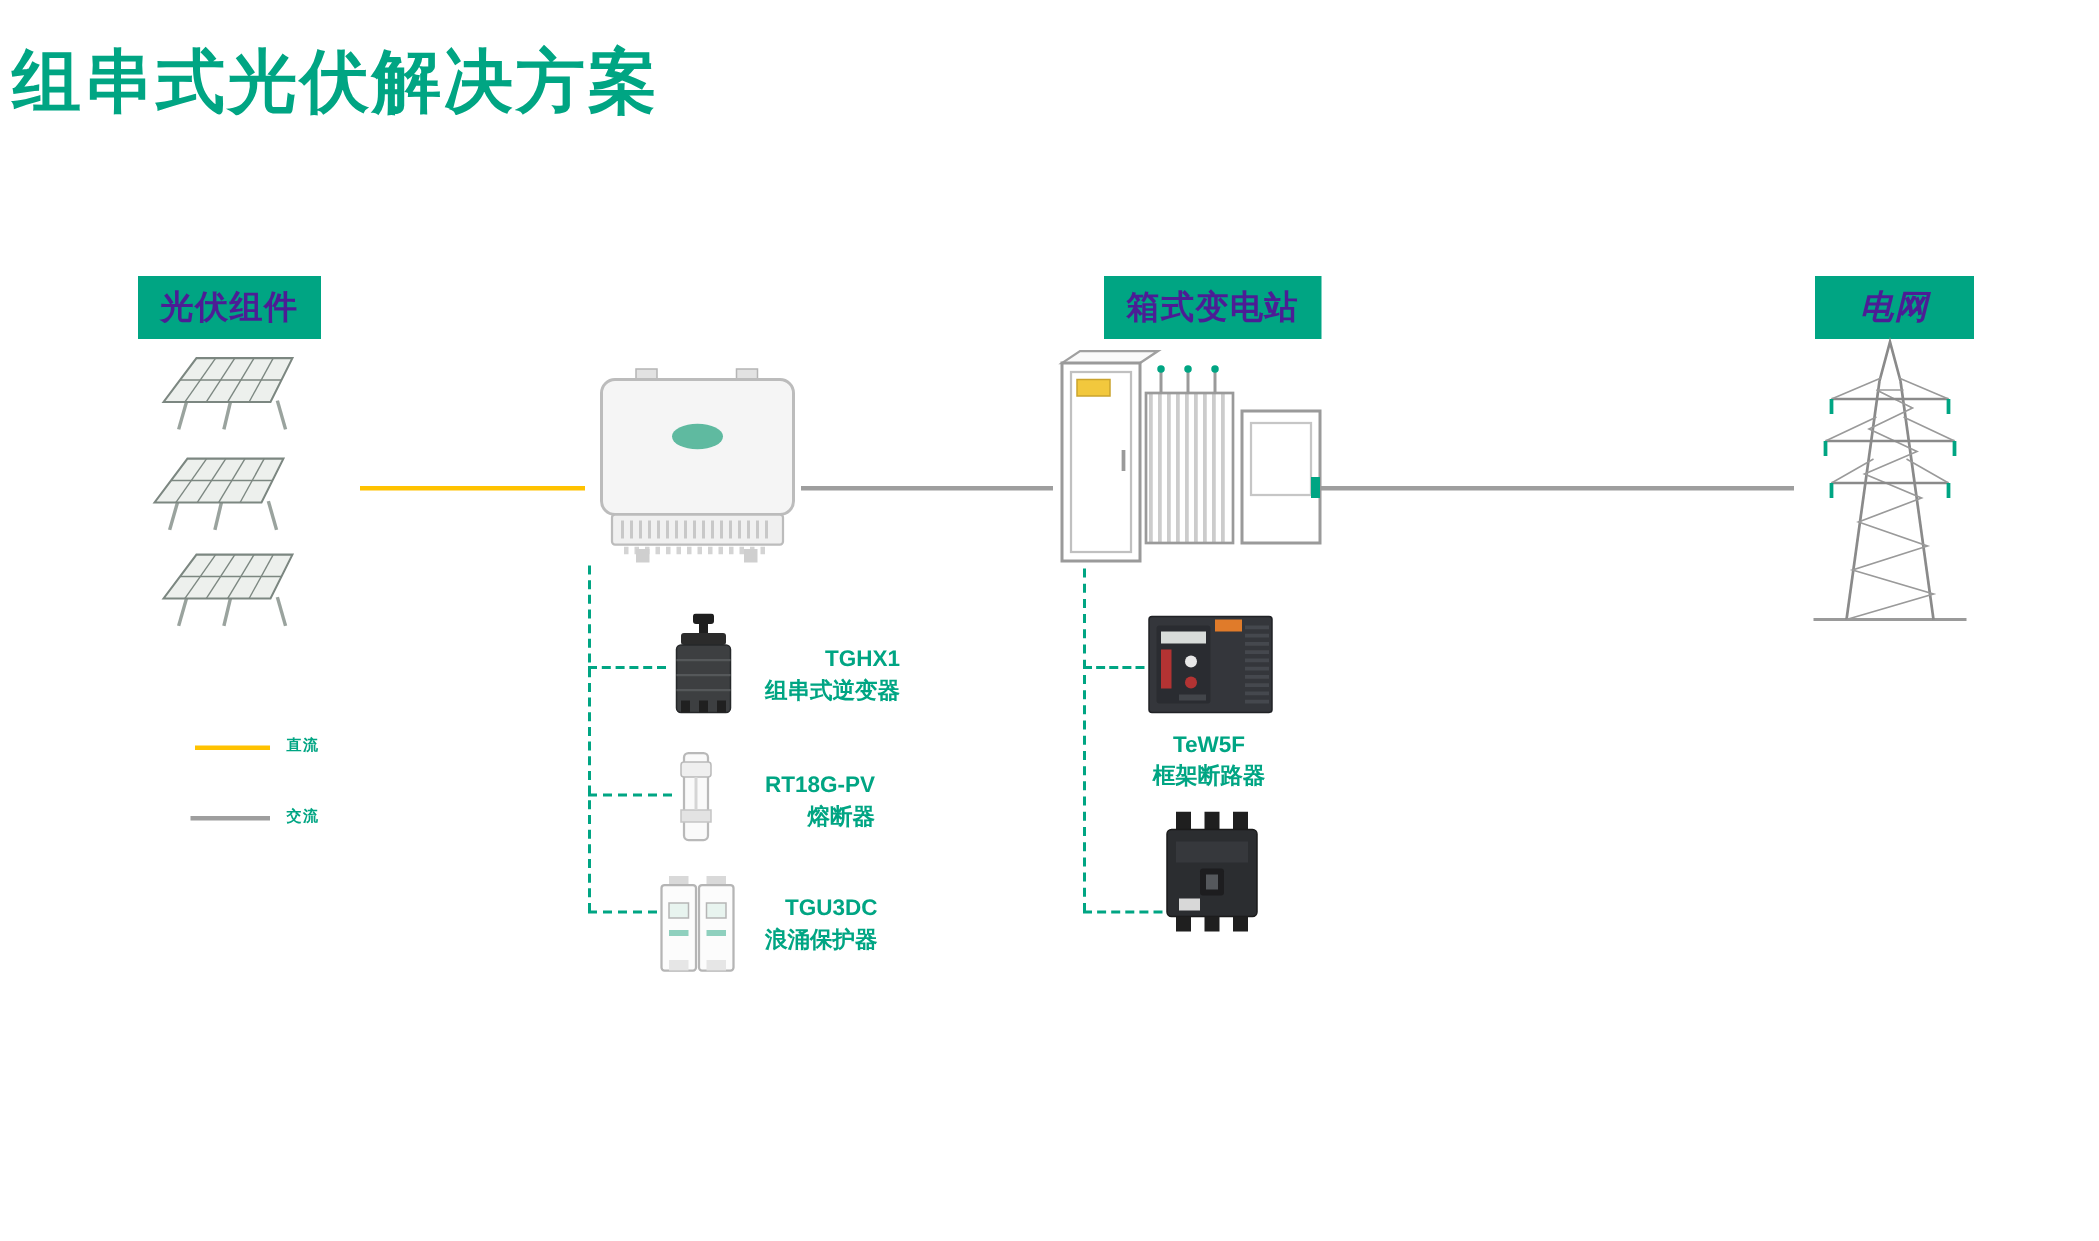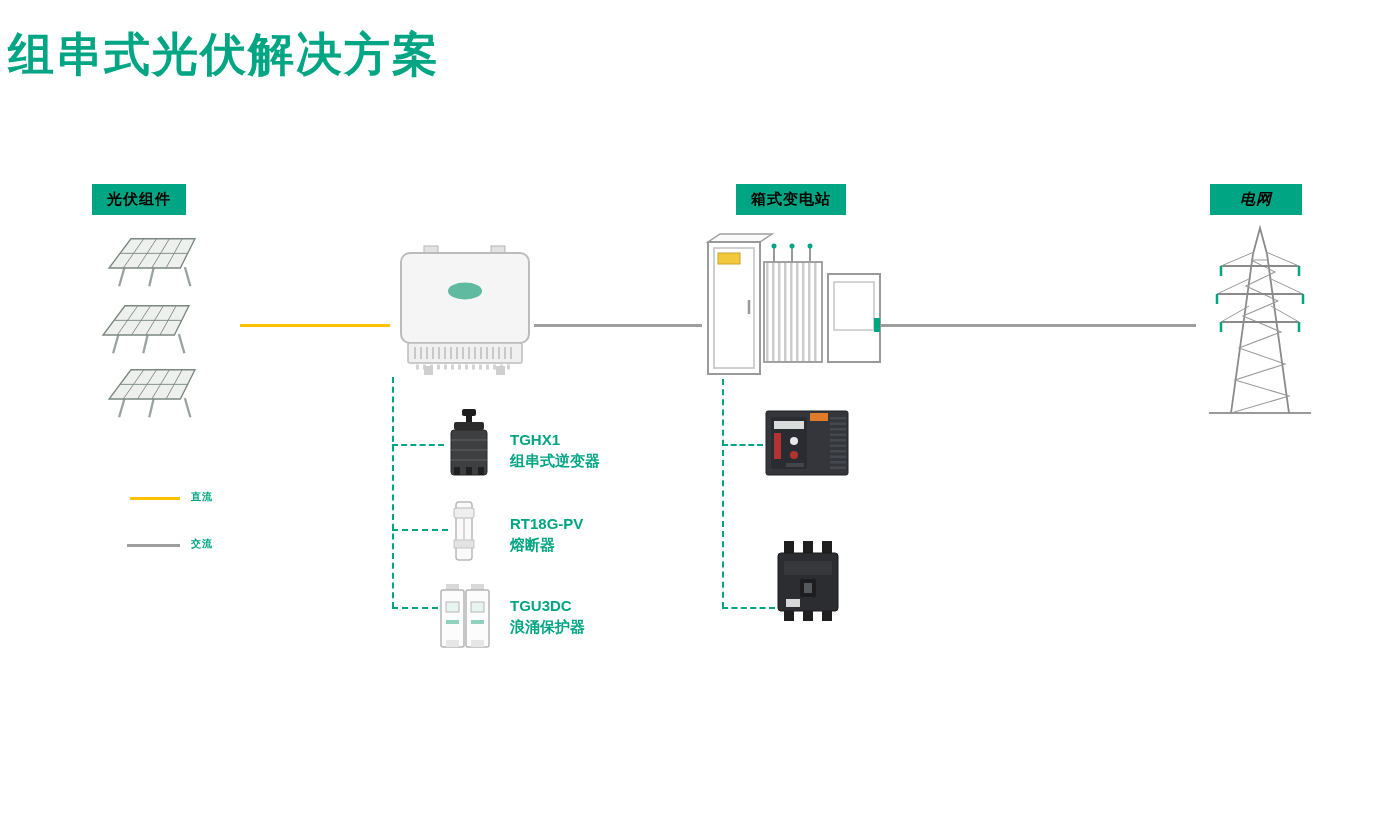--- a/index.html
+++ b/index.html
@@ -4,29 +4,29 @@
 <style>
   :root{
     --accent:#00A583;
     --dc:#FFC200;
     --ac:#9E9E9E;
   }
   *{margin:0;padding:0;box-sizing:border-box;}
   body{font-family:"Liberation Sans","DejaVu Sans",sans-serif;background:#ffffff;}
   .canvas{position:relative;width:1351px;height:827px;background:#ffffff;overflow:hidden;}
   .title{position:absolute;left:8px;top:24px;font-size:46px;font-weight:bold;color:var(--accent);letter-spacing:2px;}
-  .badge{position:absolute;background:var(--accent);color:#000000;font-size:15px;font-weight:bold;padding:6px 15px;letter-spacing:1px;white-space:nowrap;}
+  .badge{position:absolute;background:var(--accent);color:#4c1d95;font-size:22px;font-weight:bold;padding:6px 15px;letter-spacing:1px;white-space:nowrap;}
   .badge.wide{padding:6px 30px;font-style:italic;}
   .hline{position:absolute;height:3px;}
   .dc-line{background:var(--dc);}
   .ac-line{background:var(--ac);}
   .dash-v{position:absolute;width:0;border-left:2px dashed var(--accent);}
   .dash-h{position:absolute;height:0;border-top:2px dashed var(--accent);}
   .graphic{position:absolute;}
-  .comp-label{position:absolute;color:var(--accent);font-weight:bold;font-size:15px;line-height:21px;white-space:nowrap;}
+  .comp-label{position:absolute;color:var(--accent);font-weight:bold;font-size:15px;line-height:21px;white-space:nowrap;text-align:right;}
   .comp-label.center{text-align:center;white-space:normal;}
   .legend-label{position:absolute;color:var(--accent);font-weight:bold;font-size:10px;letter-spacing:1px;}
 </style>
 </head>
 <body>
 
 <svg width="0" height="0" style="position:absolute" aria-hidden="true">
   <symbol id="sym-panel" viewBox="0 0 100 58">
     <line x1="20" y1="34" x2="14" y2="55" stroke="#9aa39e" stroke-width="2.5"></line>
     <line x1="52" y1="34" x2="47" y2="55" stroke="#9aa39e" stroke-width="2.5"></line>
@@ -179,20 +179,24 @@
     <rect x="2" y="4" width="82" height="64" rx="2" fill="#34363b" stroke="#202226"></rect>
     <line x1="74" y1="10" x2="74" y2="62" stroke="#45484e" stroke-width="16" stroke-dasharray="2.5 3"></line>
     <rect x="46" y="6" width="18" height="8" fill="#e07b2a"></rect>
     <rect x="7" y="10" width="36" height="52" rx="2" fill="#2a2c31"></rect>
     <rect x="10" y="14" width="30" height="8" fill="#d8dcda"></rect>
     <rect x="10" y="26" width="7" height="26" fill="#b33333"></rect>
     <circle cx="30" cy="34" r="4" fill="#e8e8e8"></circle>
     <circle cx="30" cy="48" r="4" fill="#b33333"></circle>
     <rect x="22" y="56" width="18" height="4" fill="#42454a"></rect>
   </svg>
+  <div class="comp-label center" style="left:748px;top:486px;width:116px">
+    <div>TeW5F</div>
+    <div>框架断路器</div>
+  </div>
 
   <svg class="graphic" style="left:776px;top:541px" width="64" height="82" viewBox="0 0 64 82">
     <rect x="8" y="0" width="10" height="13" fill="#1f1f1f"></rect>
     <rect x="27" y="0" width="10" height="13" fill="#1f1f1f"></rect>
     <rect x="46" y="0" width="10" height="13" fill="#1f1f1f"></rect>
     <rect x="2" y="12" width="60" height="58" rx="3" fill="#2b2d30" stroke="#1a1a1a"></rect>
     <rect x="8" y="20" width="48" height="14" fill="#36383c"></rect>
     <rect x="24" y="38" width="16" height="18" rx="2" fill="#1d1d1f"></rect>
     <rect x="28" y="42" width="8" height="10" fill="#55585c"></rect>
     <rect x="10" y="58" width="14" height="8" fill="#d8d8d8"></rect>

